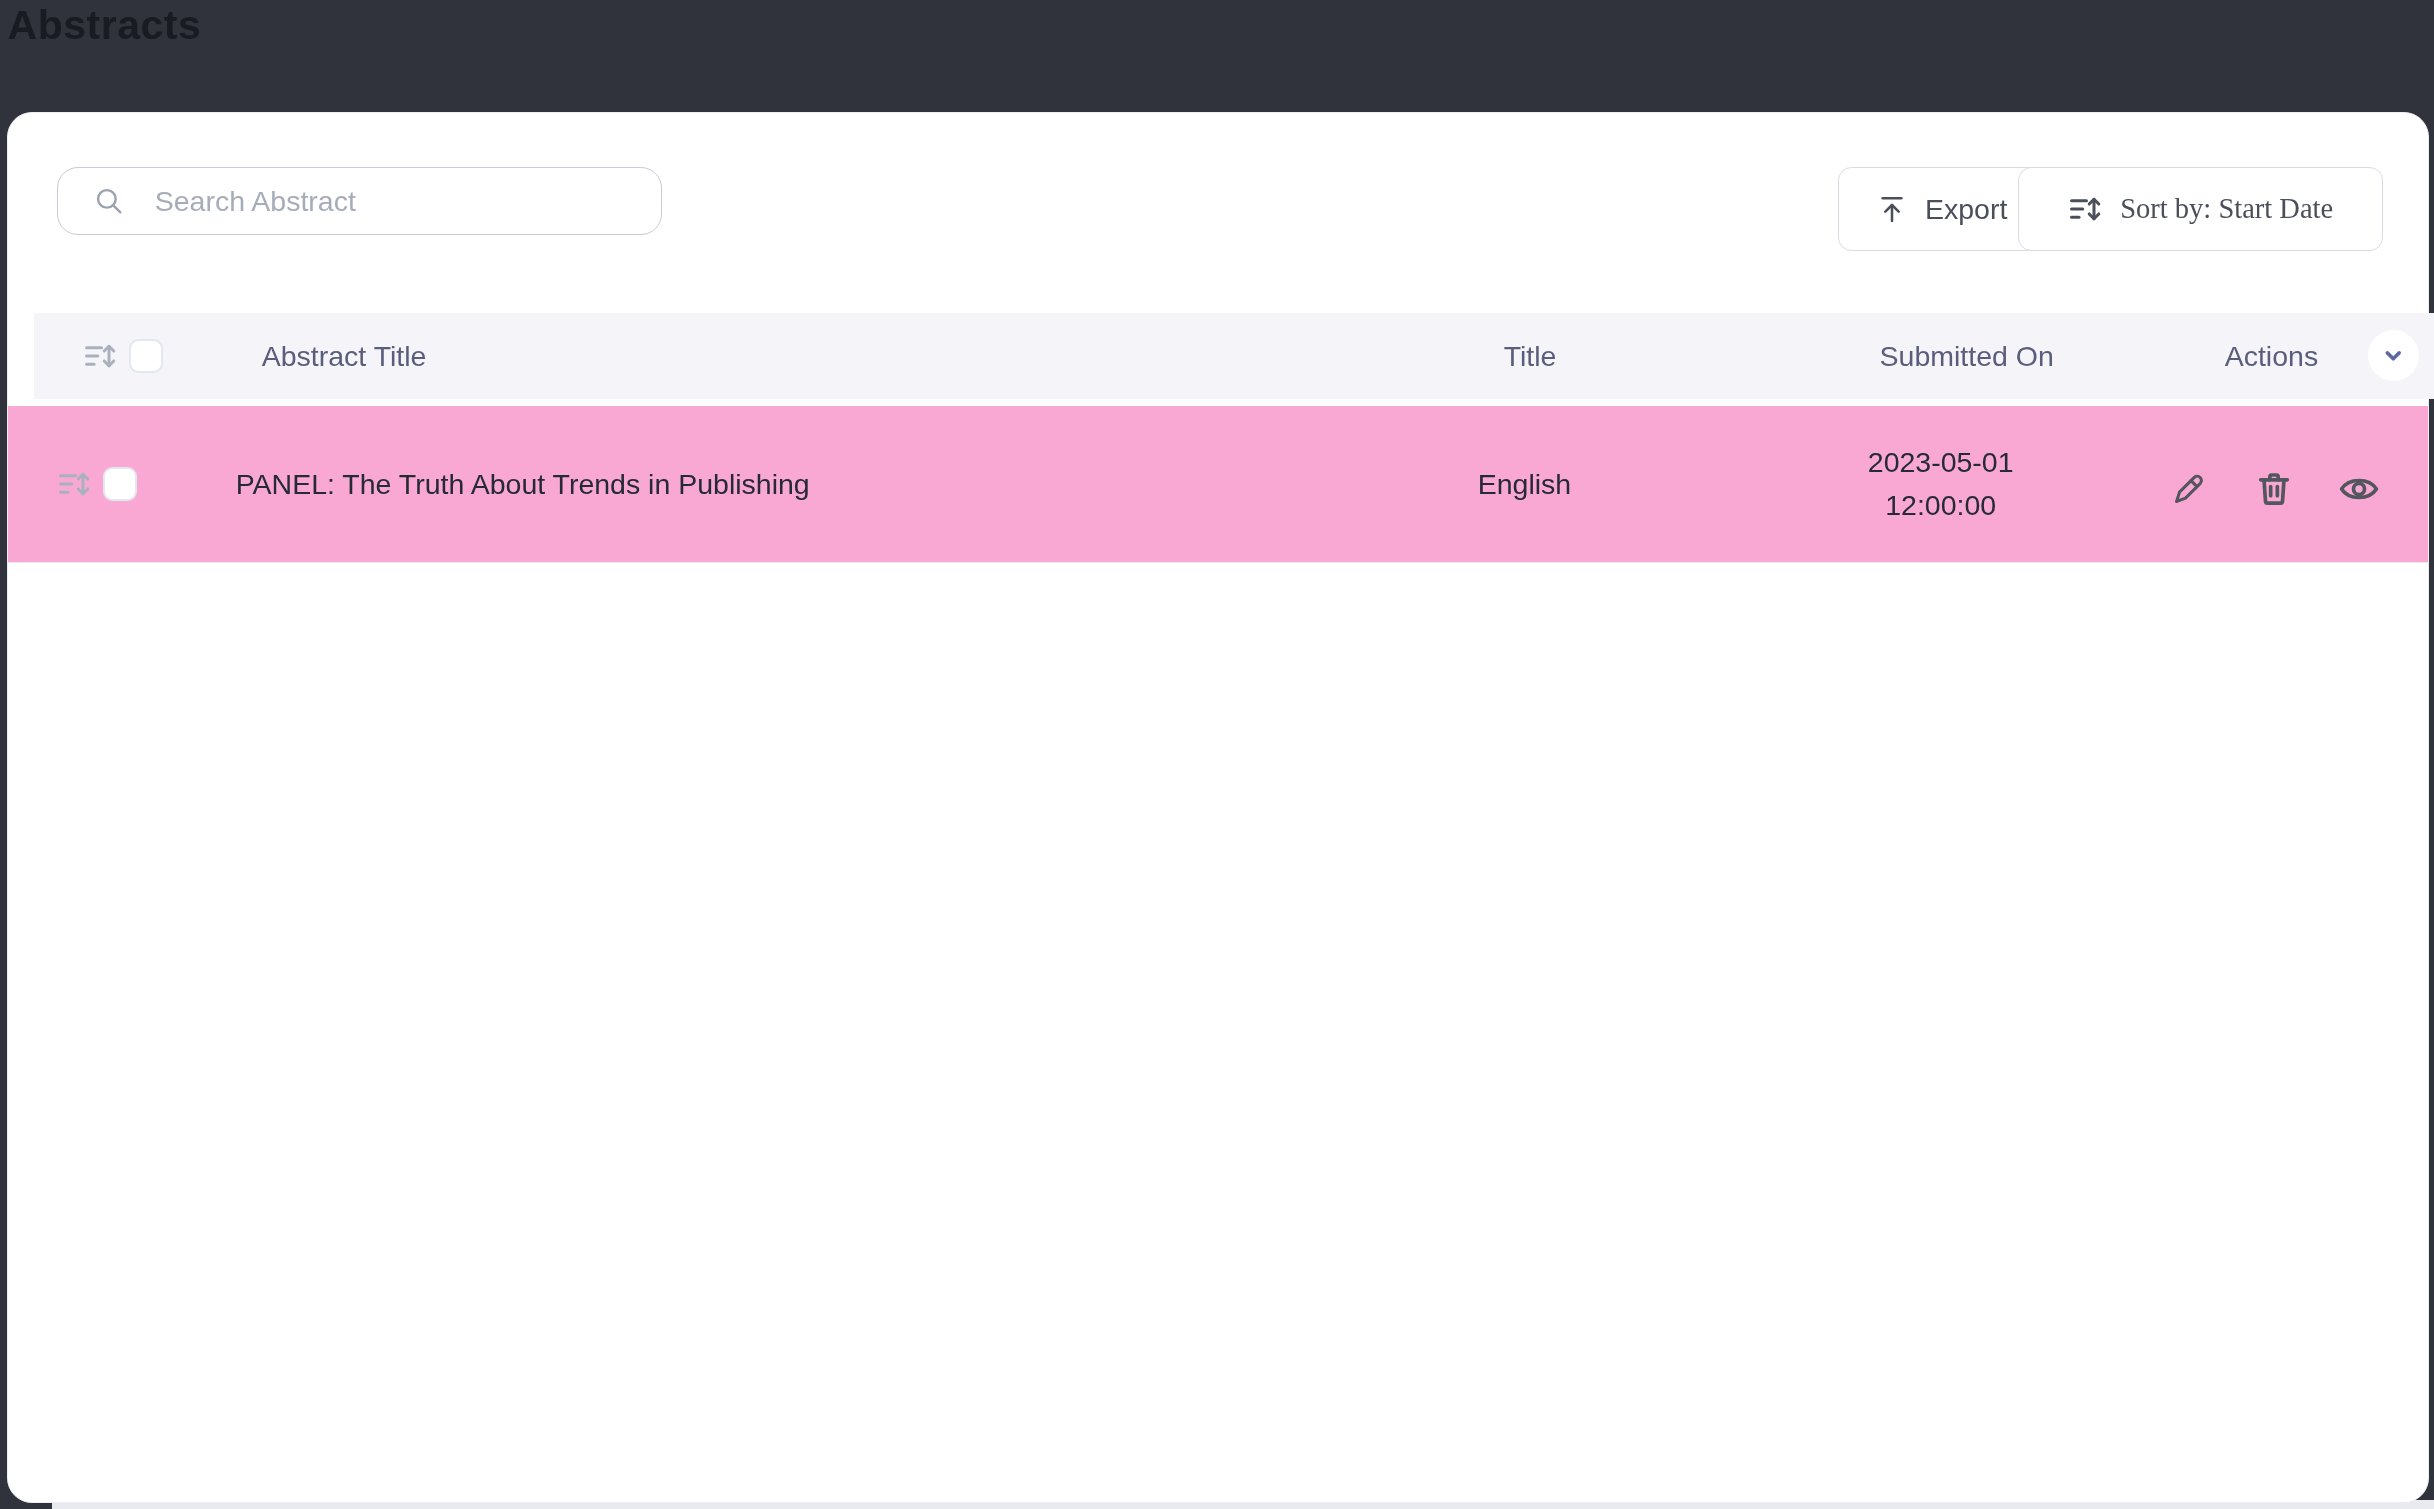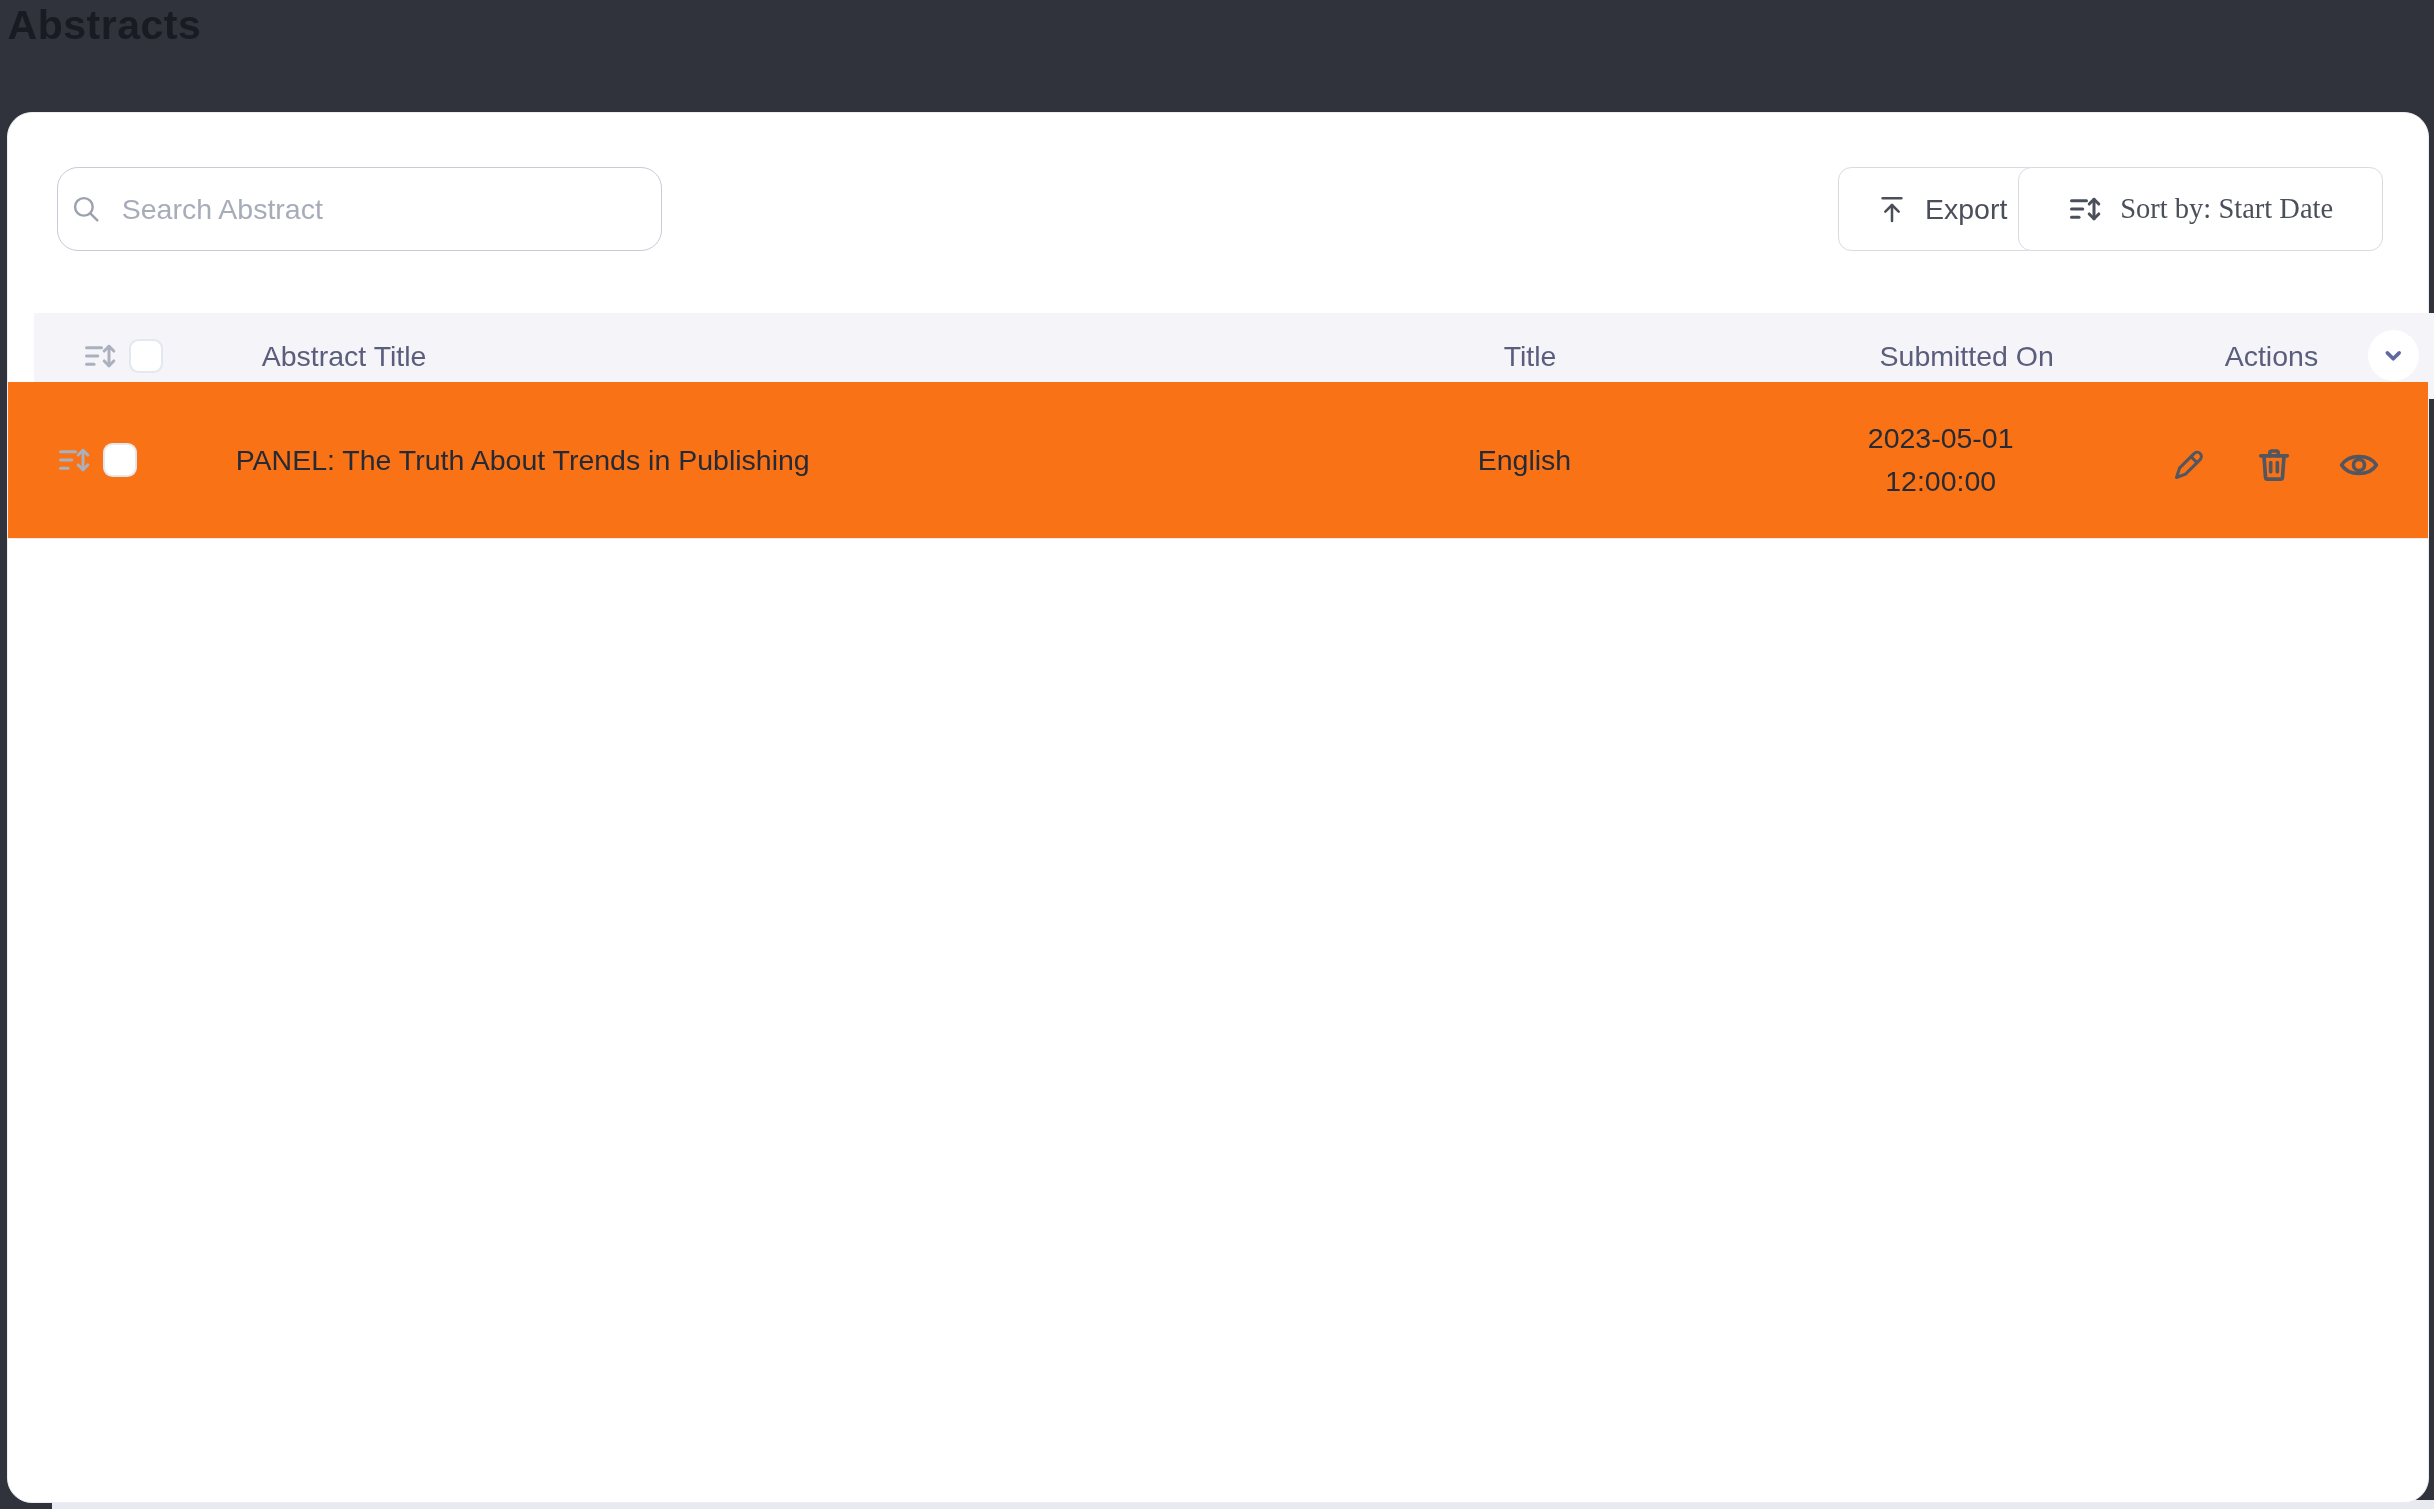--- a/index.html
+++ b/index.html
@@ -8,22 +8,22 @@
 
   .page-title{position:absolute;left:7.6px;top:1.9px;font-size:41px;font-weight:700;
     color:#181B22;letter-spacing:0.5px;}
 
   .bottom-strip{position:absolute;left:52px;right:0;bottom:0;height:8.6px;background:#E9EAEF;z-index:0;}
 
   .card{position:absolute;left:6.7px;top:112px;width:2422px;height:1391px;background:#FFFFFF;
     border:1.9px solid #ECEEF4;border-radius:25px;box-sizing:border-box;z-index:1;}
 
   
-  .search-box{position:absolute;left:49px;top:54px;width:605px;height:84px;box-sizing:border-box;
-    border:1.9px solid #C7CBD5;border-radius:21px;display:flex;align-items:center;padding-left:11px;gap:17px;background:#fff;}
+  .search-box{position:absolute;left:49px;top:54px;width:605px;height:68px;box-sizing:border-box;
+    border:1.9px solid #C7CBD5;border-radius:21px;display:flex;align-items:center;padding-left:34px;gap:27px;background:#fff;}
   .search-box svg{flex:0 0 auto;color:#9BA1AE;}
   .search-box input{border:none;outline:none;font-size:28.5px;color:#3A3E49;width:409px;
     font-family:"Liberation Sans",sans-serif;background:transparent;}
   .search-box input::placeholder{color:#A7ACB9;}
 
   .btn{position:absolute;top:54px;height:84px;box-sizing:border-box;border:1.9px solid #D7DAE1;
     border-radius:13.3px;background:#fff;display:flex;align-items:center;justify-content:center;
     gap:17px;font-size:28.5px;color:#4B4F59;cursor:pointer;margin-left:48px;}
   .btn svg{color:#4B4F59;}
   .btn-export{left:1782px;width:208px;}
@@ -38,21 +38,21 @@
     border:2.9px solid #E3E7EF;border-radius:9.5px;box-sizing:border-box;cursor:pointer;}
   .thead .checkbox{top:26px;}
   .col-title{left:228px;}
   .col-topic{left:1470px;}
   .col-submitted{left:1781px;width:304px;justify-content:center;}
   .col-actions{left:2191px;}
   .chevron-btn{position:absolute;left:2334px;top:17px;width:51px;height:51px;border-radius:50%;
     background:#fff;border:none;display:flex;align-items:center;justify-content:center;cursor:pointer;color:#5F68A0;}
 
   
-  .trow{position:absolute;left:0;top:269px;width:100%;height:157px;background:#f97316;
+  .trow{position:absolute;left:0;top:293px;width:100%;height:157px;background:#f9a8d4;
     border-bottom:1.9px solid #E9EBEF;box-sizing:border-box;}
   .trow .cell{position:absolute;top:0;height:100%;display:flex;align-items:center;
     font-size:28.5px;color:#262A35;}
   .trow .checkbox{top:61px;}
   .cell-title{left:228px;}
   .cell-topic{left:1470px;}
   .cell-submitted{left:1781px;width:304px;flex-direction:column;justify-content:center;
     line-height:43px;text-align:center;}
   .actions-group{position:absolute;left:2160px;top:0;height:100%;display:flex;align-items:center;gap:43px;}
   .action-icon{width:42px;height:42px;display:flex;align-items:center;justify-content:center;

